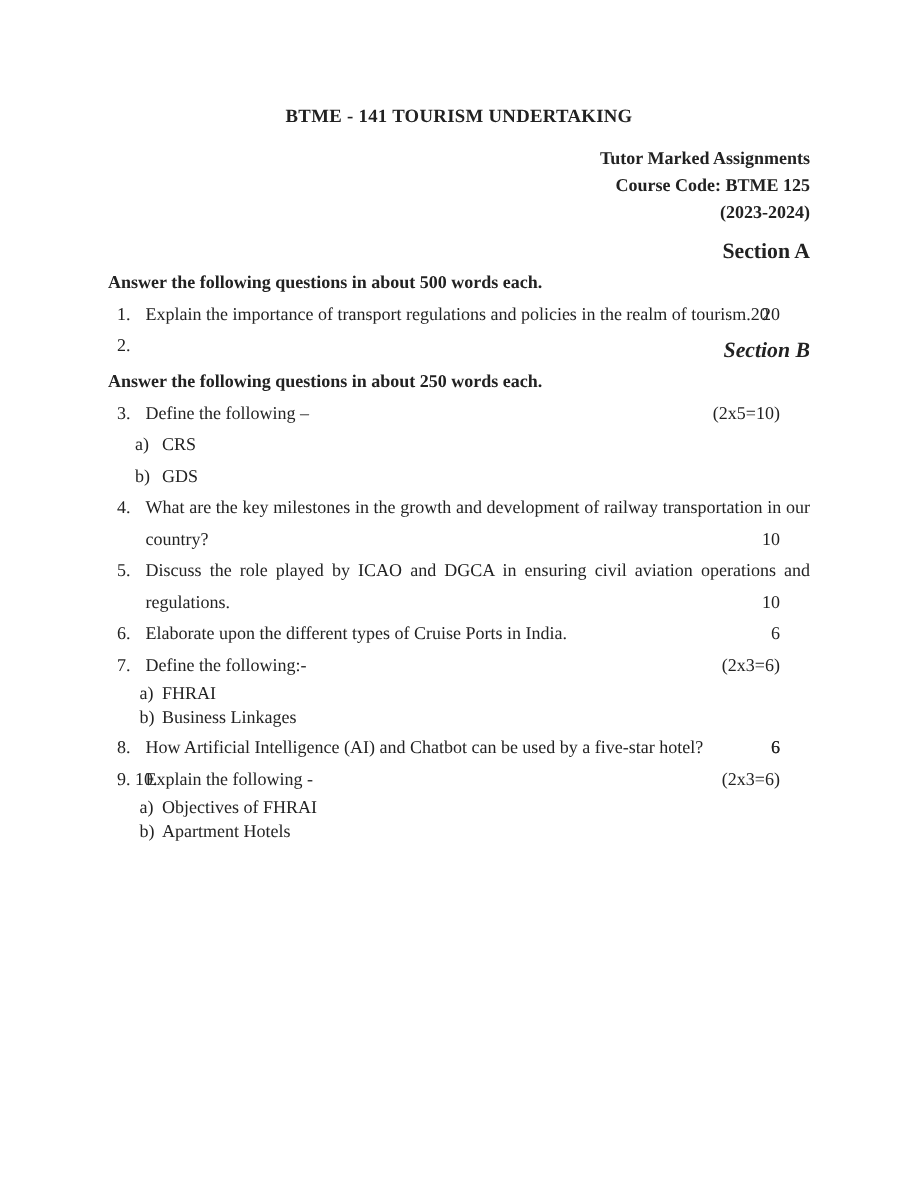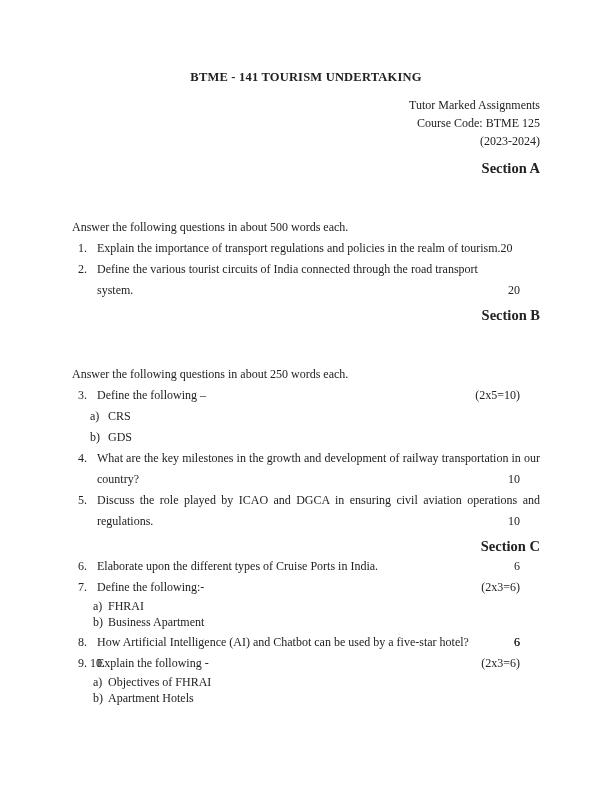--- a/index.html
+++ b/index.html
@@ -15,31 +15,31 @@
   .content { position:absolute; left:72px; top:66px; width:468px; font-size:12px; }
 
   .doc-title {
     margin-top:3px;
     font-size:12.5px; font-weight:bold;
     text-align:center; line-height:16px;
     letter-spacing:0.2px;
   }
   .header-block {
     margin-top:11px;
-    text-align:right; font-weight:normal;
+    text-align:right; font-weight:bold;
     font-size:12px; line-height:18px;
   }
   .section-heading {
     font-size:14.5px; font-weight:bold;
     text-align:right; line-height:20px;
   }
   .sh-a { margin-top:8px; }
-  .sh-b, .sh-c { margin-top:4px; }
+  .sh-b, .sh-c { margin-top:4px;font-style:italic; }
   .instruction {
-    font-weight:normal; font-size:12px; line-height:21px;margin-top:39px;
+    font-weight:bold; font-size:12px; line-height:21px;
   }
   .question { position:relative; }
   .q-line { position:relative; padding-left:25px; line-height:21px; }
   .q-line.justify { text-align:justify; }
   .q-num { position:absolute; left:6px; top:0; }
   .q-num.wide { left:18px; }
   .marks { position:absolute; right:20px; bottom:0; white-space:nowrap; }
   .marks-inline { white-space:nowrap; }
   .q2-text { display:block; max-width:408px; }
   .subitem { position:relative; padding-left:36px; line-height:21px; }
@@ -67,21 +67,20 @@
 
     <div class="question">
       <div class="q-line">
         <span class="q-num">1.</span><span class="q-text">Explain the importance of transport regulations and policies in the realm of tourism.</span><span class="marks-inline">20</span>
       </div>
     </div>
 
     <div class="question">
       <div class="q-line">
         <span class="q-num">2.</span>
-        <span class="q-text q2-text">Define the various tourist circuits of India connected through the road transport system.</span>
         <span class="marks">20</span>
       </div>
     </div>
 
     <div class="section-heading sh-b">Section B</div>
     <div class="instruction">Answer the following questions in about 250 words each.</div>
 
     <div class="question">
       <div class="q-line">
         <span class="q-num">3.</span>
@@ -109,21 +108,20 @@
     </div>
 
     <div class="question">
       <div class="q-line justify">
         <span class="q-num">5.</span>
         <span class="q-text">Discuss the role played by ICAO and DGCA in ensuring civil aviation operations and regulations.</span>
         <span class="marks">10</span>
       </div>
     </div>
 
-    <div class="section-heading sh-c">Section C</div>
 
     <div class="question">
       <div class="q-line">
         <span class="q-num">6.</span>
         <span class="q-text">Elaborate upon the different types of Cruise Ports in India.</span>
         <span class="marks">6</span>
       </div>
     </div>
 
     <div class="question">
@@ -132,21 +130,21 @@
         <span class="q-text">Define the following:-</span>
         <span class="marks">(2x3=6)</span>
       </div>
       <div class="subitems tight">
         <div class="subitem">
           <span class="sub-label">a)</span>
           <span class="sub-text">FHRAI</span>
         </div>
         <div class="subitem">
           <span class="sub-label">b)</span>
-          <span class="sub-text">Business Apartment</span>
+          <span class="sub-text">Business Linkages</span>
         </div>
       </div>
     </div>
 
     <div class="question mt2">
       <div class="q-line">
         <span class="q-num">8.</span>
         <span class="q-text">How Artificial Intelligence (AI) and Chatbot can be used by a five-star hotel?</span>
         <span class="marks">6</span>
       </div>

